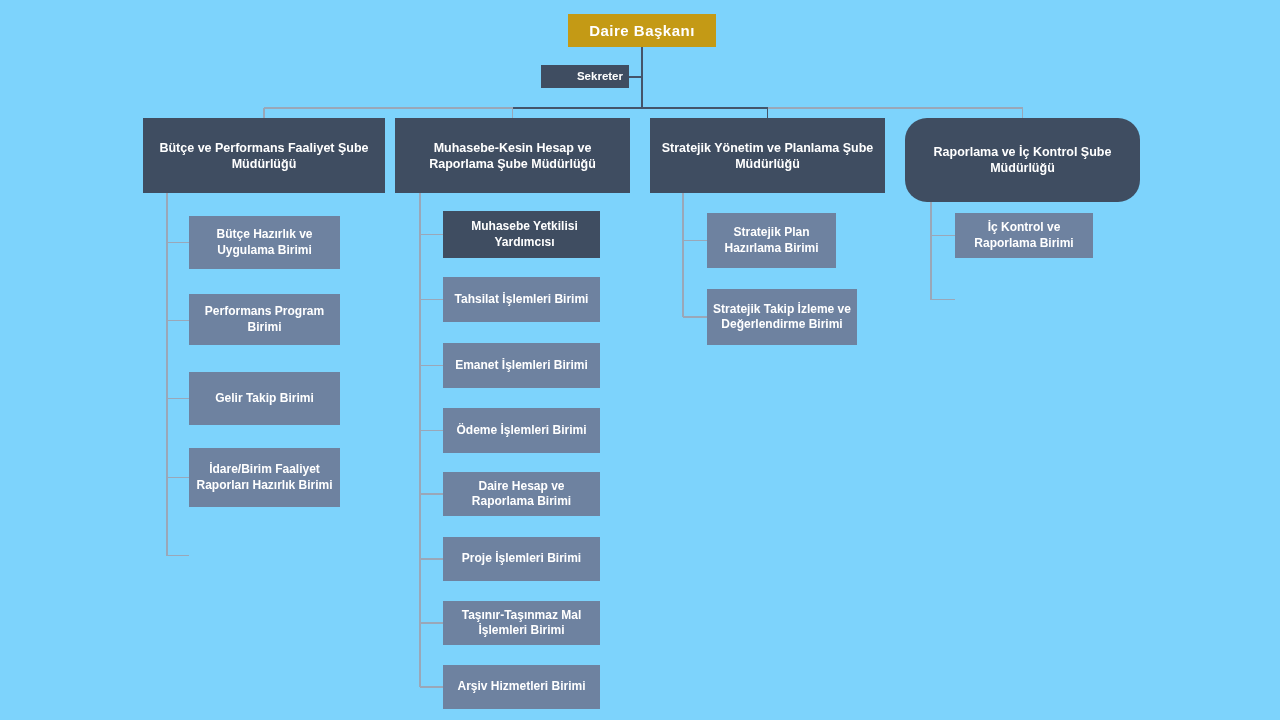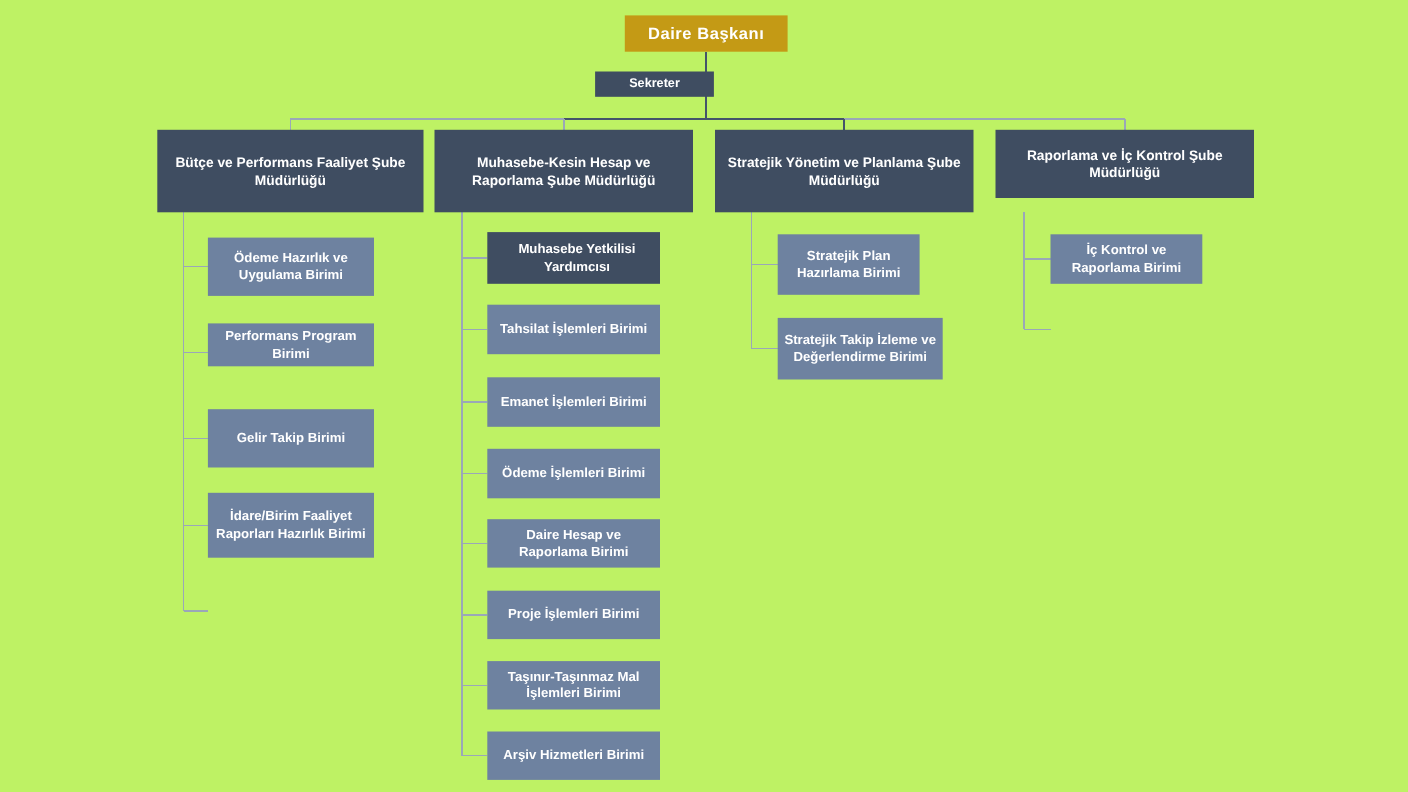--- a/index.html
+++ b/index.html
@@ -5,21 +5,21 @@
   html, body {
     margin: 0;
     padding: 0;
     background: #ffffff;
     font-family: "Liberation Sans", sans-serif;
   }
   #stage {
     position: relative;
     width: 1280px;
     height: 720px;
-    background: #bef264;
+    background: #7dd3fc;
     overflow: hidden;
   }
   #connectors {
     position: absolute;
     left: 0; top: 0;
     width: 1280px; height: 720px;
   }
   .node {
     position: absolute;
     display: flex;
@@ -72,30 +72,30 @@
       <line x1="683" y1="193" x2="683" y2="317" stroke="#9AA7B8" stroke-width="1.2"></line>
       <line x1="683" y1="240.5" x2="707" y2="240.5" stroke="#9AA7B8" stroke-width="1.2"></line>
       <line x1="683" y1="317" x2="707" y2="317" stroke="#9AA7B8" stroke-width="1.2"></line>
       <line x1="931" y1="193" x2="931" y2="299.5" stroke="#9AA7B8" stroke-width="1.2"></line>
       <line x1="931" y1="235.5" x2="955" y2="235.5" stroke="#9AA7B8" stroke-width="1.2"></line>
       <line x1="931" y1="299.5" x2="955" y2="299.5" stroke="#9AA7B8" stroke-width="1.2"></line>
     </svg>
   <div class="node gold root-node" id="root-node" style="left:568px; top:14px; width:148px; height:33px;">
     <span>Daire Başkanı</span>
   </div>
-  <div class="node dark assistant-node" id="assistant-node" style="left:541px; top:65px; width:108px; height:23px;">
+  <div class="node dark assistant-node" id="assistant-node" style="left:541px; top:65px; width:88px; height:23px;justify-content:flex-end;">
     <span>Sekreter</span>
   </div>
 <div class="node dark branch-node" style="left: 143px; top: 118px; width: 242px; height: 75px;">
       <span>Bütçe ve Performans Faaliyet Şube Müdürlüğü</span>
     </div>
     <div class="node light child-node" style="left: 189px; top: 216px; width: 151px; height: 53px;">
-      <span>Ödeme Hazırlık ve Uygulama Birimi</span>
+      <span>Bütçe Hazırlık ve Uygulama Birimi</span>
     </div>
-    <div class="node light child-node" style="left: 189px; top: 294px; width: 151px; height: 39px;">
+    <div class="node light child-node" style="left: 189px; top: 294px; width: 151px; height: 51px;">
       <span>Performans Program Birimi</span>
     </div>
     <div class="node light child-node" style="left: 189px; top: 372px; width: 151px; height: 53px;">
       <span>Gelir Takip Birimi</span>
     </div>
     <div class="node light child-node" style="left: 189px; top: 448px; width: 151px; height: 59px;">
       <span>İdare/Birim Faaliyet Raporları Hazırlık Birimi</span>
     </div>
     <div class="node dark branch-node" style="left: 395px; top: 118px; width: 235px; height: 75px;">
       <span>Muhasebe-Kesin Hesap ve Raporlama Şube Müdürlüğü</span>
@@ -126,19 +126,19 @@
     </div>
     <div class="node dark branch-node" style="left: 650px; top: 118px; width: 235px; height: 75px;">
       <span>Stratejik Yönetim ve Planlama Şube Müdürlüğü</span>
     </div>
     <div class="node light child-node" style="left: 707px; top: 213px; width: 129px; height: 55px;">
       <span>Stratejik Plan Hazırlama Birimi</span>
     </div>
     <div class="node light child-node" style="left: 707px; top: 289px; width: 150px; height: 56px;">
       <span>Stratejik Takip İzleme ve Değerlendirme Birimi</span>
     </div>
-    <div class="node dark branch-node" style="left: 905px; top: 118px; width: 235px; height: 62px;">
+    <div class="node dark branch-node" style="left: 905px; top: 118px; width: 235px; height: 84px; border-radius: 22px;">
       <span>Raporlama ve İç Kontrol Şube Müdürlüğü</span>
     </div>
     <div class="node light child-node" style="left: 955px; top: 213px; width: 138px; height: 45px;">
       <span>İç Kontrol ve Raporlama Birimi</span>
     </div>
   </div>
 
 </body></html>

